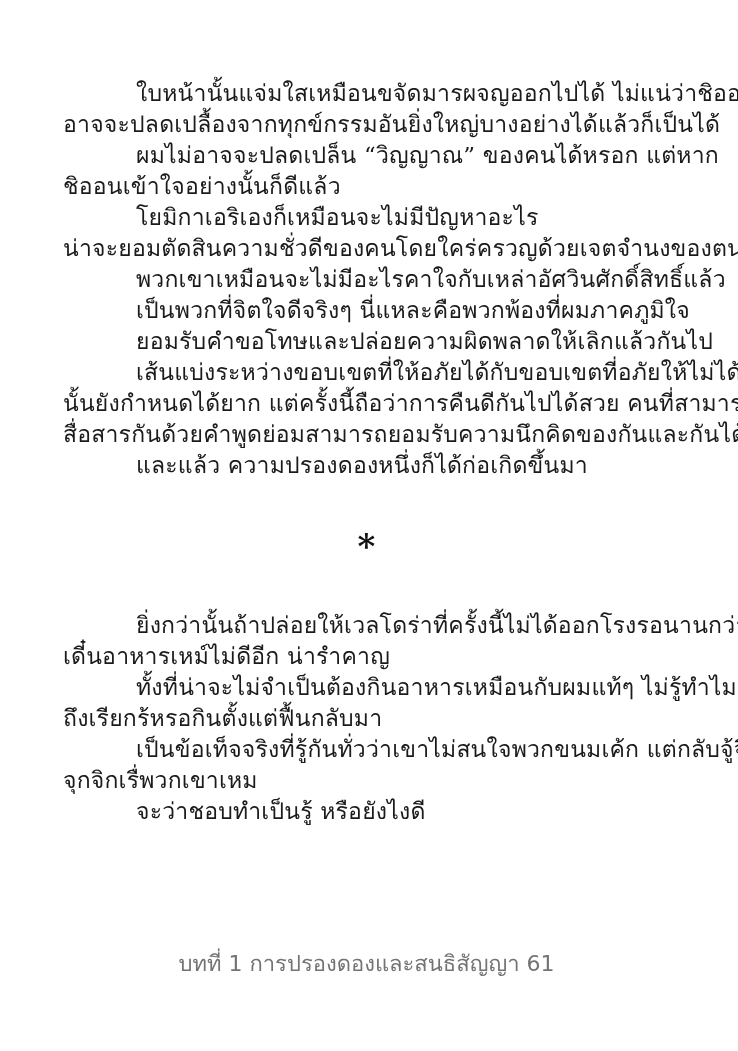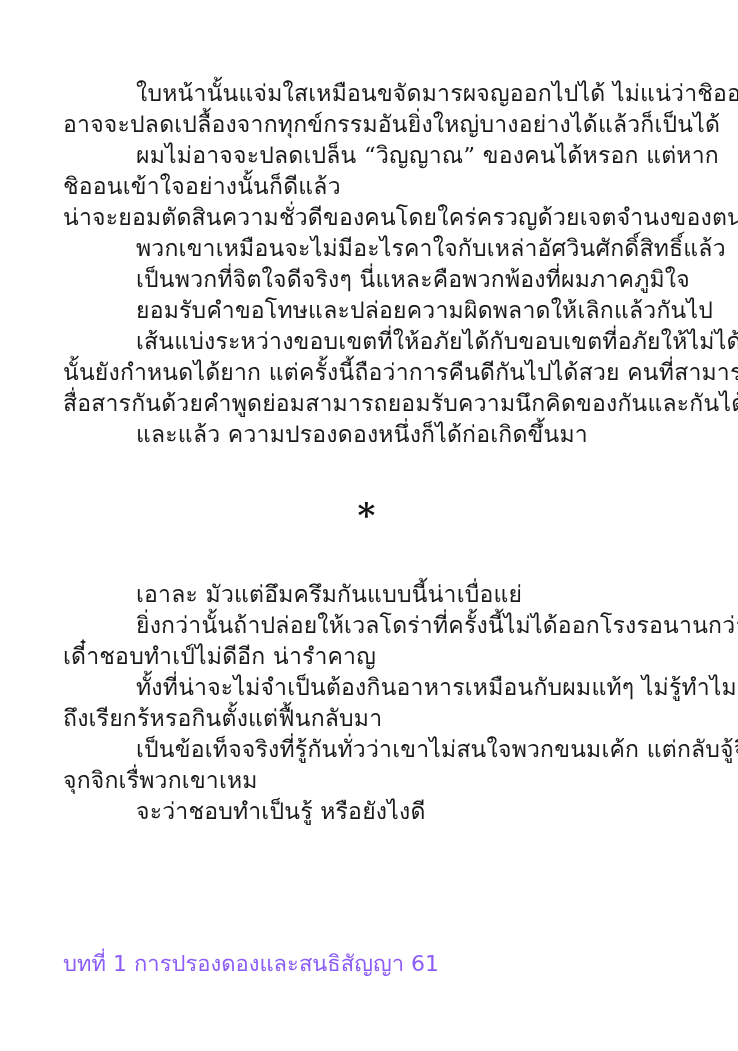--- a/index.html
+++ b/index.html
@@ -40,53 +40,53 @@
     justify-content: center;
     font-size: 34px;
     font-weight: bold;
     color: #111111;
   }
   .footer {
     position: absolute;
     left: 63px;
     top: 948px;
     width: 607px;
-    text-align: left;
+    text-align: center;
     font-family: "DejaVu Sans", "Liberation Sans", sans-serif;
     font-size: 22px;
     line-height: 32px;
-    color: #8b5cf6;
+    color: #737373;
     white-space: nowrap;
   }
 </style>
 </head>
 <body>
 
 <div class="page">
 
   <div class="text-block">
 
     <div class="line ind">ใบหน้านั้นแจ่มใสเหมือนขจัดมารผจญออกไปได้ ไม่แน่ว่าชิออน</div>
     <div class="line">อาจจะปลดเปลื้องจากทุกข์กรรมอันยิ่งใหญ่บางอย่างได้แล้วก็เป็นได้</div>
     <div class="line ind">ผมไม่อาจจะปลดเปล็น “วิญญาณ” ของคนได้หรอก แต่หาก</div>
     <div class="line">ชิออนเข้าใจอย่างนั้นก็ดีแล้ว</div>
+    <div class="line ind">โยมิกาเอริเองก็เหมือนจะไม่มีปัญหาอะไร</div>
     <div class="line">น่าจะยอมตัดสินความชั่วดีของคนโดยใคร่ครวญด้วยเจตจำนงของตน</div>
     <div class="line ind">พวกเขาเหมือนจะไม่มีอะไรคาใจกับเหล่าอัศวินศักดิ์สิทธิ์แล้ว</div>
     <div class="line ind">เป็นพวกที่จิตใจดีจริงๆ นี่แหละคือพวกพ้องที่ผมภาคภูมิใจ</div>
     <div class="line ind">ยอมรับคำขอโทษและปล่อยความผิดพลาดให้เลิกแล้วกันไป</div>
     <div class="line ind">เส้นแบ่งระหว่างขอบเขตที่ให้อภัยได้กับขอบเขตที่อภัยให้ไม่ได้</div>
     <div class="line">นั้นยังกำหนดได้ยาก แต่ครั้งนี้ถือว่าการคืนดีกันไปได้สวย คนที่สามารถ</div>
     <div class="line">สื่อสารกันด้วยคำพูดย่อมสามารถยอมรับความนึกคิดของกันและกันได้</div>
     <div class="line ind">และแล้ว ความปรองดองหนึ่งก็ได้ก่อเกิดขึ้นมา</div>
 
     <div class="separator">*</div>
 
-    <div class="line ind">เอาละ มัวแต่อึมครึมกันแบบนี้น่าเบื่อแย่</div>
     <div class="line ind">ยิ่งกว่านั้นถ้าปล่อยให้เวลโดร่าที่ครั้งนี้ไม่ได้ออกโรงรอนานกว่านี้</div>
-    <div class="line">เดี๋าชอบทำเป์ไม่ดีอีก น่ารำคาญ</div>
+    <div class="line">เดี๋นอาหารเหม์ไม่ดีอีก น่ารำคาญ</div>
     <div class="line ind">ทั้งที่น่าจะไม่จำเป็นต้องกินอาหารเหมือนกับผมแท้ๆ ไม่รู้ทำไม</div>
     <div class="line">ถึงเรียกร้หรอกินตั้งแต่ฟื้นกลับมา</div>
     <div class="line ind">เป็นข้อเท็จจริงที่รู้กันทั่วว่าเขาไม่สนใจพวกขนมเค้ก แต่กลับจู้จี้</div>
     <div class="line">จุกจิกเรื่พวกเขาเหม</div>
     <div class="line ind">จะว่าชอบทำเป็นรู้ หรือยังไงดี</div>
   </div>
 
   <div class="footer">บทที่ 1 การปรองดองและสนธิสัญญา 61</div>
 
 </div>

